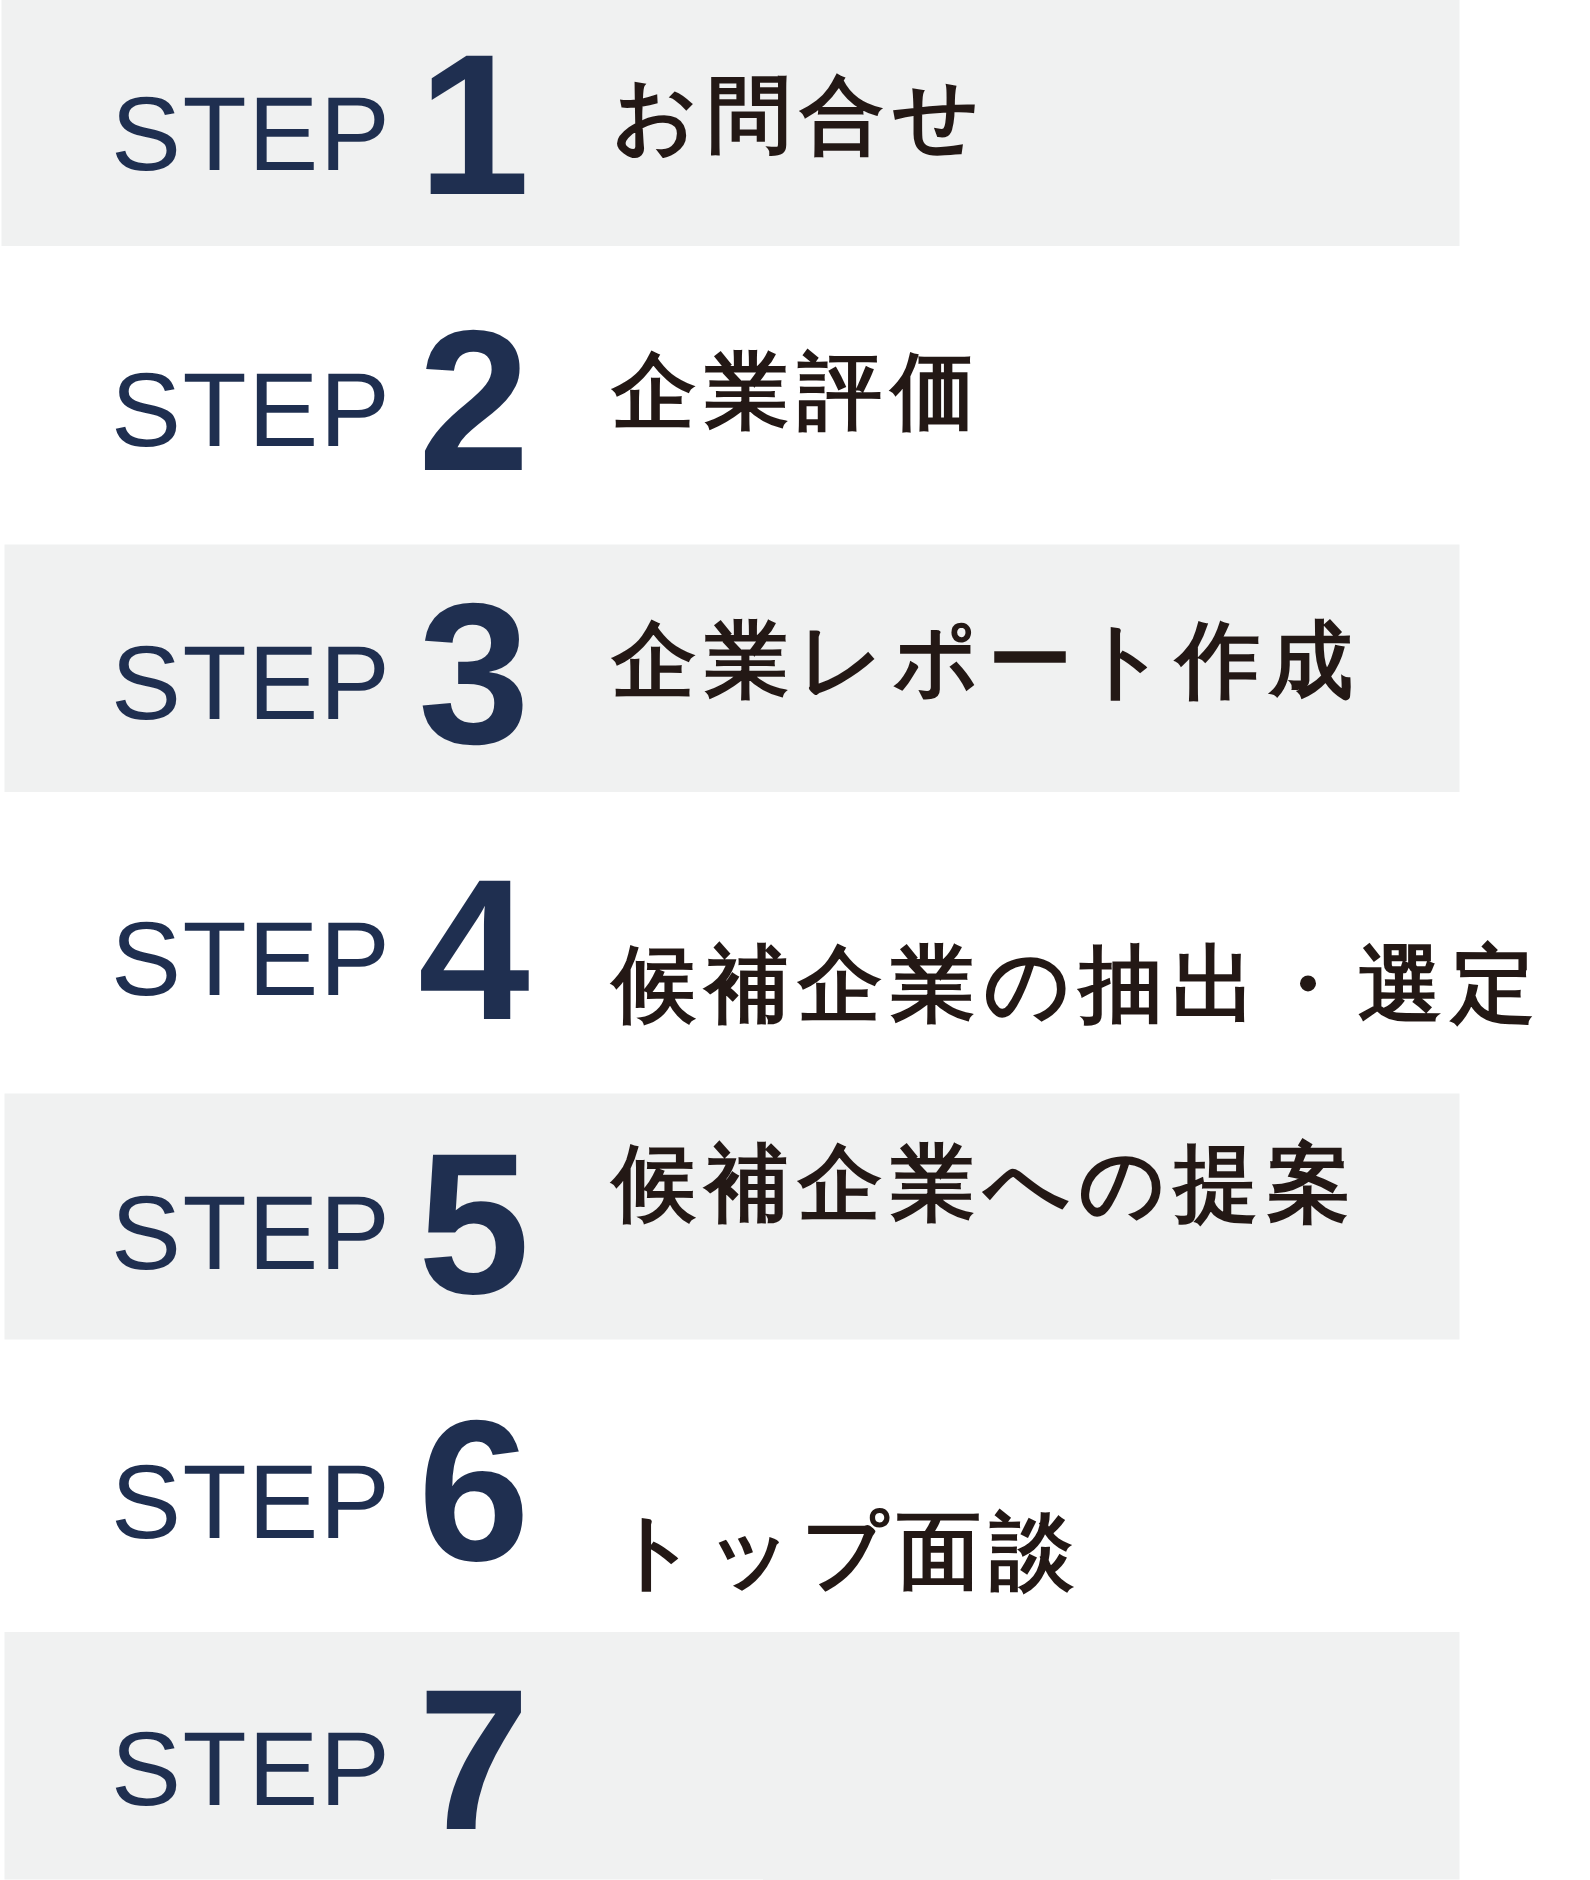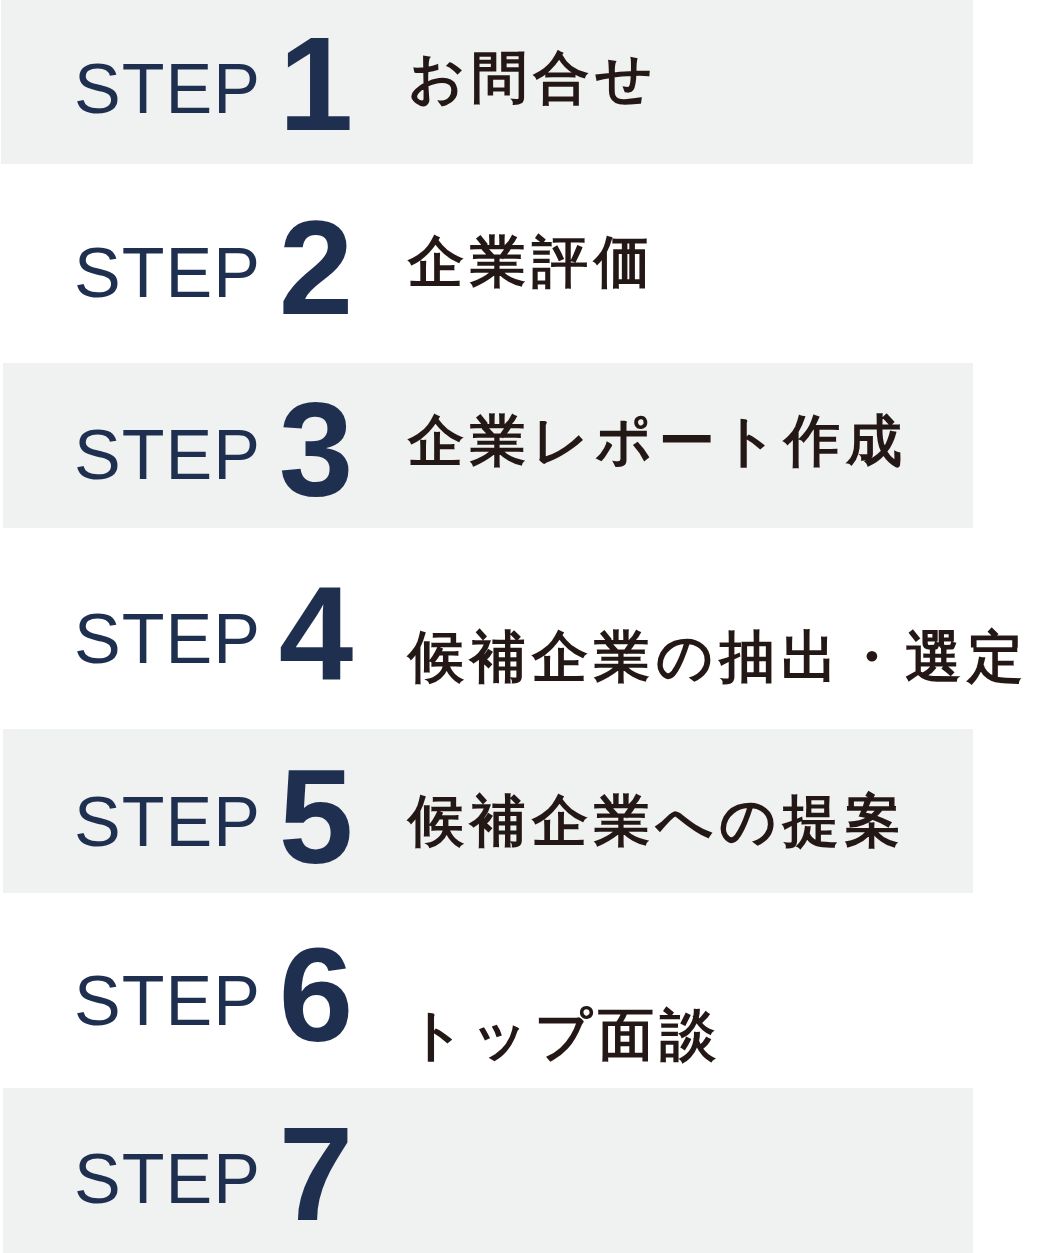--- a/index.html
+++ b/index.html
@@ -93,21 +93,21 @@
   <div class="step" style="top:528px;height:201px;">
     <span class="step-word" style="top:76px;">STEP</span>
     <span class="step-num" style="top:39px;">4</span>
     <span class="step-label" style="top:72px;margin-top:29px;">候補企業の抽出・選定</span>
   </div>
 
   <div class="step shaded" style="top:729px;height:164px;">
     <div class="bg"></div>
     <span class="step-word" style="top:58px;">STEP</span>
     <span class="step-num" style="top:21px;">5</span>
-    <span class="step-label" style="top:64px;">候補企業への提案</span>
+    <span class="step-label" style="top:36px;font-family:Liberation Mono, monospace;">候補企業への提案</span>
   </div>
 
   <div class="step" style="top:893px;height:195px;">
     <span class="step-word" style="top:73px;">STEP</span>
     <span class="step-num" style="top:35px;">6</span>
     <span class="step-label" style="top:70px;margin-top:44px;">トップ面談</span>
   </div>
 
   <div class="step shaded" style="top:1088px;height:165px;">
     <div class="bg"></div>

